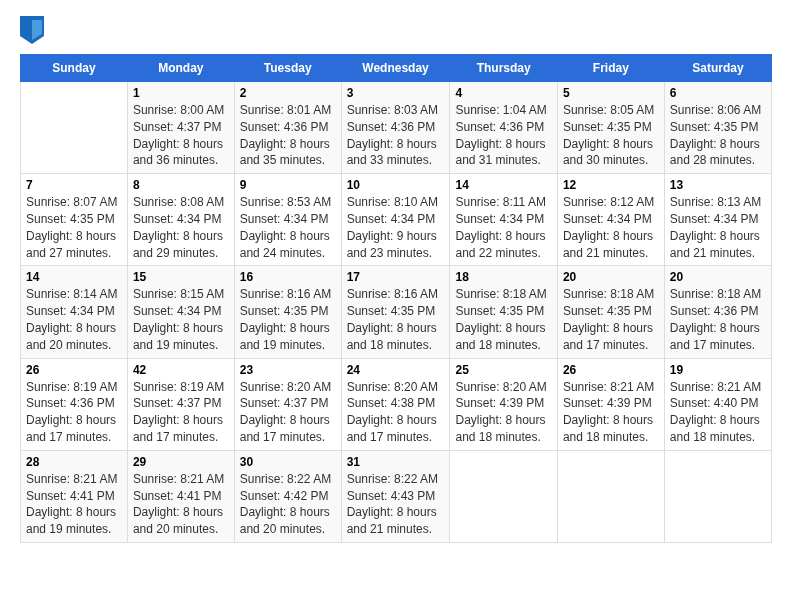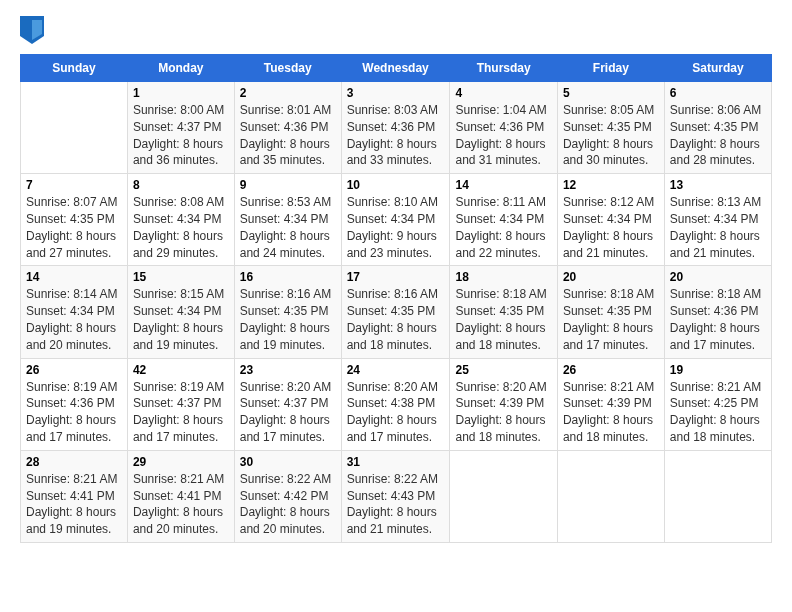--- a/index.html
+++ b/index.html
@@ -335,21 +335,21 @@
         <div class="cell-info">
           <span>Sunrise: 8:21 AM</span><br>
           <span>Sunset: 4:39 PM</span><br>
           <span>Daylight: 8 hours and 18 minutes.</span>
         </div>
       </td>
           <td>
         <span class="day-number">19</span>
         <div class="cell-info">
           <span>Sunrise: 8:21 AM</span><br>
-          <span>Sunset: 4:25 PM</span><br>
+          <span>Sunset: 4:40 PM</span><br>
           <span>Daylight: 8 hours and 18 minutes.</span>
         </div>
       </td>
         </tr>
         <tr>
           <td>
         <span class="day-number">28</span>
         <div class="cell-info">
           <span>Sunrise: 8:21 AM</span><br>
           <span>Sunset: 4:41 PM</span><br>

